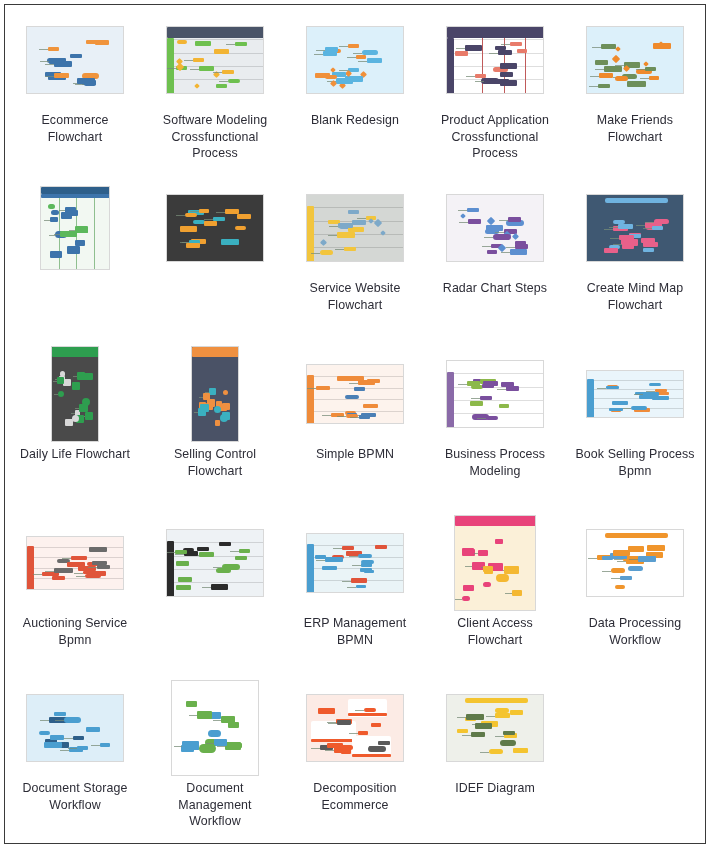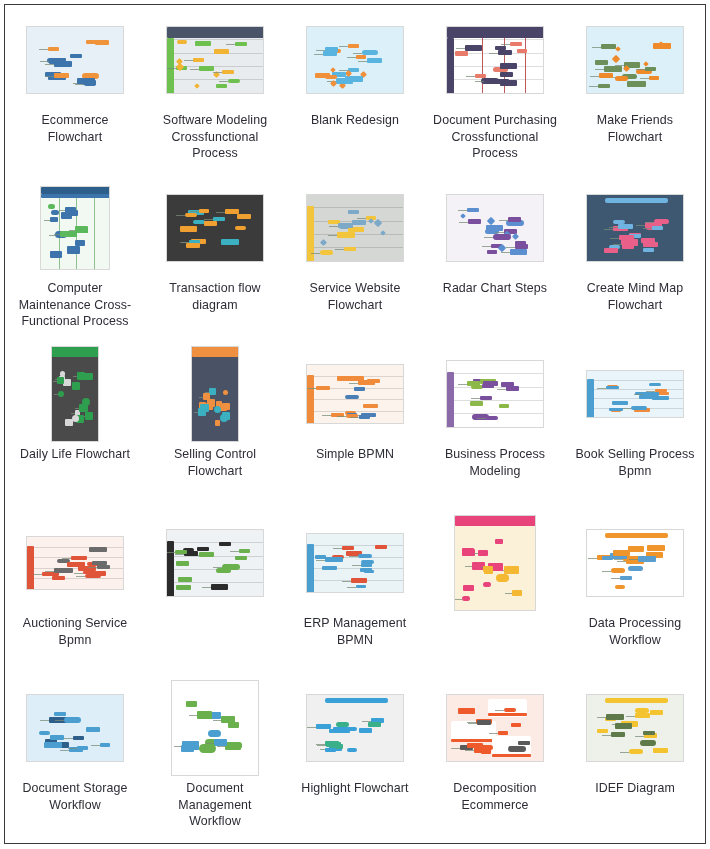--- a/index.html
+++ b/index.html
@@ -194,21 +194,21 @@
               <b style="left:70px;top:22px;width:10px;height:4px;background:#e87b6a;border-radius:1px"></b>
               <b style="left:37px;top:52px;width:12px;height:4px;background:#4a4568;border-radius:6px"></b>
               <i style="left:28px;top:54px;width:9px;height:1px;background:rgba(120,140,120,.75)"></i>
               <b style="left:53px;top:53px;width:17px;height:6px;background:#4a4568;border-radius:1px"></b>
               <b style="left:28px;top:47px;width:11px;height:4px;background:#e87b6a;border-radius:1px"></b>
               <i style="left:19px;top:49px;width:9px;height:1px;background:rgba(120,140,120,.75)"></i>
               <b style="left:53px;top:45px;width:13px;height:5px;background:#4a4568;border-radius:1px"></b>
             </div>
           </div>
         </div>
-        <div class="caption">Document Purchasing Crossfunctional Process</div>
+        <div class="caption">Product Application Crossfunctional Process</div>
       </div>
       <div class="card">
         <div class="thumb-wrap">
           <div class="thumb" style="width: 98px; height: 68px; background: rgb(220, 240, 250);">
             <div class="mini">
               <b style="left:49px;top:42px;width:16px;height:5px;background:#ef8a2b;border-radius:6px"></b>
               <b style="left:26px;top:29px;width:6px;height:6px;background:#ef8a2b;transform:rotate(45deg)"></b>
               <b style="left:14px;top:17px;width:15px;height:5px;background:#6d8f5a;border-radius:1px"></b>
               <i style="left:5px;top:20px;width:9px;height:1px;background:rgba(120,140,120,.75)"></i>
               <b style="left:66px;top:16px;width:18px;height:6px;background:#ef8a2b;border-radius:1px"></b>
@@ -263,21 +263,20 @@
               <b style="left:26px;top:44px;width:10px;height:6px;background:#5cb85c;border-radius:1px"></b>
               <b style="left:14px;top:44px;width:12px;height:7px;background:#3d74ab;border-radius:6px"></b>
               <i style="left:8px;top:48px;width:6px;height:1px;background:rgba(120,140,120,.75)"></i>
               <b style="left:20px;top:25px;width:11px;height:7px;background:#3d74ab;border-radius:1px"></b>
               <b style="left:19px;top:44px;width:11px;height:6px;background:#5cb85c;border-radius:1px"></b>
               <i style="left:13px;top:47px;width:6px;height:1px;background:rgba(120,140,120,.75)"></i>
               <b style="left:34px;top:53px;width:10px;height:6px;background:#3d74ab;border-radius:1px"></b>
             </div>
           </div>
         </div>
-        <div class="caption">Computer Maintenance Cross-Functional Process</div>
       </div>
       <div class="card">
         <div class="thumb-wrap">
           <div class="thumb" style="width: 98px; height: 68px; background: rgb(59, 59, 59);">
             <div class="mini">
               <b style="left:26px;top:25px;width:12px;height:4px;background:#3ab0c0;border-radius:6px"></b>
               <b style="left:37px;top:26px;width:13px;height:5px;background:#f0a030;border-radius:1px"></b>
               <b style="left:58px;top:14px;width:14px;height:5px;background:#f0a030;border-radius:1px"></b>
               <i style="left:49px;top:17px;width:9px;height:1px;background:rgba(120,140,120,.75)"></i>
               <b style="left:21px;top:15px;width:16px;height:5px;background:#3ab0c0;border-radius:1px"></b>
@@ -292,21 +291,20 @@
               <b style="left:54px;top:44px;width:18px;height:6px;background:#3ab0c0;border-radius:1px"></b>
               <b style="left:18px;top:18px;width:12px;height:4px;background:#f0a030;border-radius:6px"></b>
               <i style="left:9px;top:20px;width:9px;height:1px;background:rgba(120,140,120,.75)"></i>
               <b style="left:70px;top:19px;width:14px;height:5px;background:#f0a030;border-radius:1px"></b>
               <b style="left:22px;top:45px;width:11px;height:4px;background:#3ab0c0;border-radius:1px"></b>
               <i style="left:13px;top:47px;width:9px;height:1px;background:rgba(120,140,120,.75)"></i>
               <b style="left:19px;top:48px;width:14px;height:5px;background:#f0a030;border-radius:1px"></b>
             </div>
           </div>
         </div>
-        <div class="caption">Transaction flow diagram</div>
       </div>
       <div class="card">
         <div class="thumb-wrap">
           <div class="thumb" style="width: 98px; height: 68px; background: rgb(212, 215, 212);">
             <div class="mini">
               <i style="left:0;top:12px;width:98px;height:1px;background:rgba(0,0,0,.13)"></i>
               <i style="left:0;top:26px;width:98px;height:1px;background:rgba(0,0,0,.13)"></i>
               <i style="left:0;top:39px;width:98px;height:1px;background:rgba(0,0,0,.13)"></i>
               <i style="left:0;top:52px;width:98px;height:1px;background:rgba(0,0,0,.13)"></i>
               <b style="left:0px;top:11px;width:7px;height:57px;background:#f2c53d;border-radius:1px"></b>
@@ -697,20 +695,21 @@
               <b style="left:28px;top:50px;width:10px;height:6px;background:#f4b832;border-radius:1px"></b>
               <b style="left:7px;top:80px;width:8px;height:5px;background:#e8437a;border-radius:6px"></b>
               <i style="left:0px;top:83px;width:7px;height:1px;background:rgba(120,140,120,.75)"></i>
               <b style="left:40px;top:23px;width:8px;height:5px;background:#e8437a;border-radius:1px"></b>
               <b style="left:57px;top:74px;width:10px;height:6px;background:#f4b832;border-radius:1px"></b>
               <i style="left:50px;top:77px;width:7px;height:1px;background:rgba(120,140,120,.75)"></i>
               <b style="left:7px;top:32px;width:12px;height:7px;background:#e8437a;border-radius:1px"></b>
             </div>
           </div>
         </div>
+        <div class="caption">Client Access Flowchart</div>
       </div>
       <div class="card">
         <div class="thumb-wrap">
           <div class="thumb" style="width: 98px; height: 68px; background: rgb(255, 255, 255);">
             <div class="mini">
               <b style="left:18px;top:3px;width:63px;height:5px;background:#f0952c;border-radius:2px"></b>
               <b style="left:41px;top:36px;width:15px;height:5px;background:#5a9ed0;border-radius:6px"></b>
               <b style="left:41px;top:16px;width:16px;height:6px;background:#f0952c;border-radius:1px"></b>
               <b style="left:10px;top:25px;width:15px;height:5px;background:#f0952c;border-radius:1px"></b>
               <i style="left:1px;top:28px;width:9px;height:1px;background:rgba(120,140,120,.75)"></i>
@@ -785,50 +784,20 @@
               <b style="left:27px;top:63px;width:17px;height:9px;background:#6ab04c;border-radius:6px"></b>
               <i style="left:19px;top:68px;width:8px;height:1px;background:rgba(120,140,120,.75)"></i>
               <b style="left:14px;top:20px;width:11px;height:6px;background:#6ab04c;border-radius:1px"></b>
               <b style="left:10px;top:60px;width:17px;height:9px;background:#4a9ed0;border-radius:1px"></b>
               <i style="left:2px;top:65px;width:8px;height:1px;background:rgba(120,140,120,.75)"></i>
               <b style="left:56px;top:41px;width:11px;height:6px;background:#6ab04c;border-radius:1px"></b>
             </div>
           </div>
         </div>
         <div class="caption">Document Management Workflow</div>
-      </div>
-      <div class="card">
-        <div class="thumb-wrap">
-          <div class="thumb" style="width: 98px; height: 68px; background: rgb(240, 240, 240);">
-            <div class="mini">
-              <b style="left:18px;top:3px;width:63px;height:5px;background:#3aa0d8;border-radius:2px"></b>
-              <b style="left:29px;top:27px;width:13px;height:5px;background:#3ab08a;border-radius:6px"></b>
-              <b style="left:22px;top:34px;width:12px;height:4px;background:#3aa0d8;border-radius:1px"></b>
-              <b style="left:22px;top:51px;width:13px;height:5px;background:#3aa0d8;border-radius:1px"></b>
-              <i style="left:13px;top:54px;width:9px;height:1px;background:rgba(120,140,120,.75)"></i>
-              <b style="left:23px;top:49px;width:13px;height:5px;background:#3ab08a;border-radius:1px"></b>
-              <b style="left:64px;top:23px;width:13px;height:5px;background:#3aa0d8;border-radius:1px"></b>
-              <i style="left:55px;top:26px;width:9px;height:1px;background:rgba(120,140,120,.75)"></i>
-              <b style="left:40px;top:53px;width:10px;height:4px;background:#3aa0d8;border-radius:6px"></b>
-              <b style="left:19px;top:47px;width:15px;height:5px;background:#3ab08a;border-radius:1px"></b>
-              <i style="left:10px;top:50px;width:9px;height:1px;background:rgba(120,140,120,.75)"></i>
-              <b style="left:18px;top:53px;width:11px;height:4px;background:#3aa0d8;border-radius:1px"></b>
-              <b style="left:9px;top:29px;width:15px;height:5px;background:#3aa0d8;border-radius:1px"></b>
-              <i style="left:0px;top:32px;width:9px;height:1px;background:rgba(120,140,120,.75)"></i>
-              <b style="left:61px;top:27px;width:13px;height:5px;background:#3ab08a;border-radius:1px"></b>
-              <b style="left:40px;top:32px;width:10px;height:4px;background:#3aa0d8;border-radius:6px"></b>
-              <i style="left:31px;top:34px;width:9px;height:1px;background:rgba(120,140,120,.75)"></i>
-              <b style="left:26px;top:32px;width:17px;height:6px;background:#3aa0d8;border-radius:1px"></b>
-              <b style="left:18px;top:46px;width:14px;height:5px;background:#3ab08a;border-radius:1px"></b>
-              <i style="left:9px;top:49px;width:9px;height:1px;background:rgba(120,140,120,.75)"></i>
-              <b style="left:52px;top:33px;width:13px;height:5px;background:#3aa0d8;border-radius:1px"></b>
-            </div>
-          </div>
-        </div>
-        <div class="caption">Highlight Flowchart</div>
       </div>
       <div class="card">
         <div class="thumb-wrap">
           <div class="thumb" style="width: 98px; height: 68px; background: rgb(252, 235, 229);">
             <div class="mini">
               <b style="left:41px;top:4px;width:39px;height:18px;background:#fff;border-radius:2px"></b>
               <b style="left:41px;top:18px;width:39px;height:3px;background:#ef5a2c"></b>
               <b style="left:4px;top:26px;width:45px;height:20px;background:#fff;border-radius:2px"></b>
               <b style="left:4px;top:44px;width:45px;height:3px;background:#ef5a2c"></b>
               <b style="left:45px;top:41px;width:39px;height:20px;background:#fff;border-radius:2px"></b>

